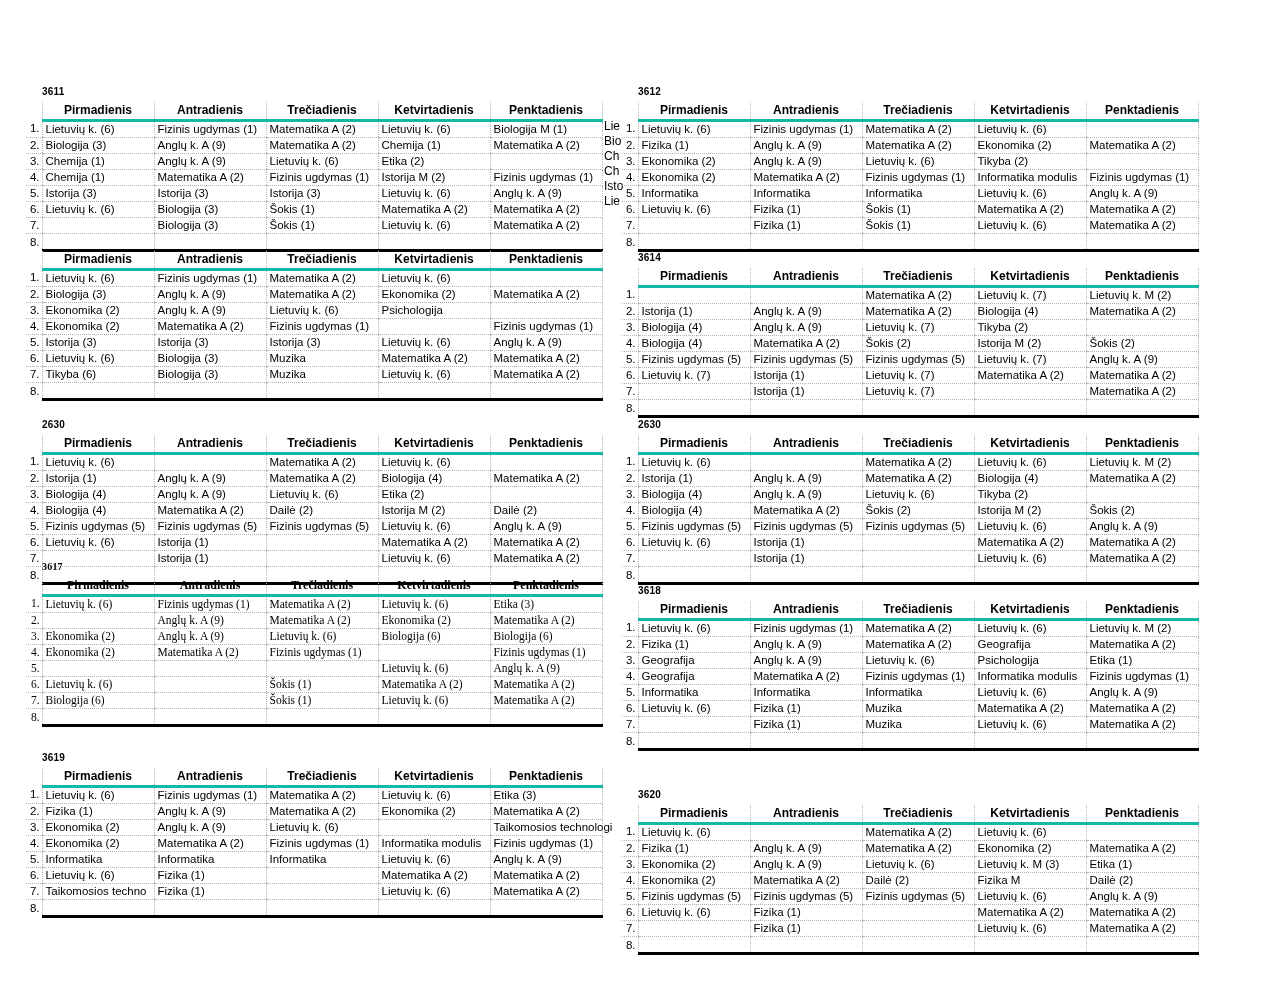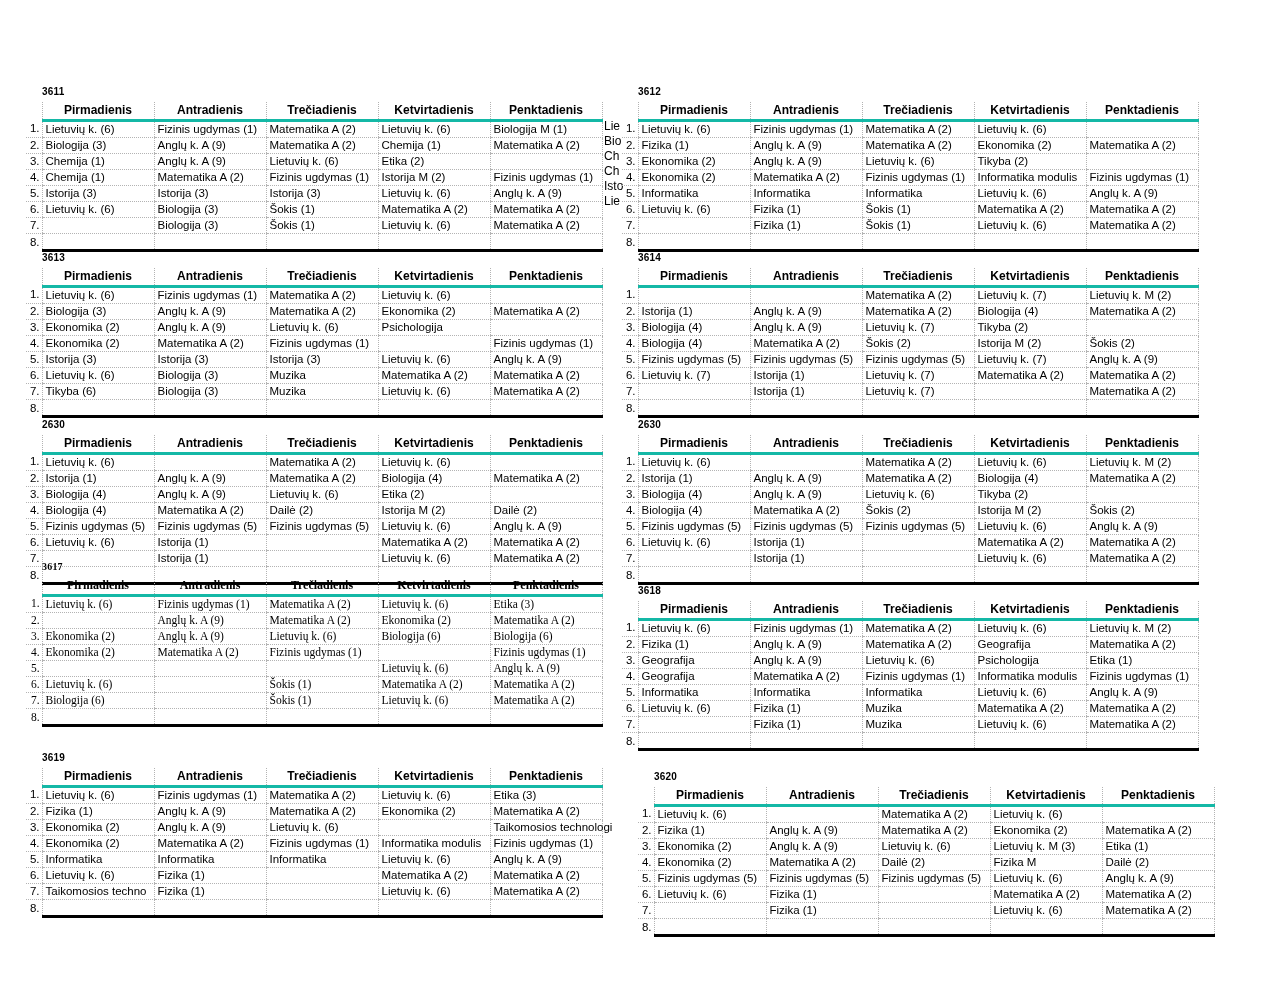--- a/index.html
+++ b/index.html
@@ -229,21 +229,20 @@
               <td class="day-cell"></td>
               <td class="day-cell"></td>
               <td class="day-cell"></td>
               <td class="day-cell day-last"></td>
             </tr>
           </tbody>
     </table>
   </div>
 
   <div class="block" style="top: 251px; left: 26px;">
-    <div class="block-title">3613</div>
     <table class="tt">
       <colgroup>
         <col class="num">
             <col class="day">
             <col class="day">
             <col class="day">
             <col class="day">
             <col class="day">
       </colgroup>
       <thead>
@@ -858,21 +857,21 @@
               <td class="day-cell"></td>
               <td class="day-cell"></td>
               <td class="day-cell"></td>
               <td class="day-cell"></td>
               <td class="day-cell day-last"></td>
             </tr>
           </tbody>
     </table>
   </div>
 
-  <div class="block" style="top: 770px; left: 622px; margin-left: 16px;">
+  <div class="block" style="top: 788px; left: 622px;">
     <div class="block-title">3620</div>
     <table class="tt">
       <colgroup>
         <col class="num">
             <col class="day">
             <col class="day">
             <col class="day">
             <col class="day">
             <col class="day">
       </colgroup>

